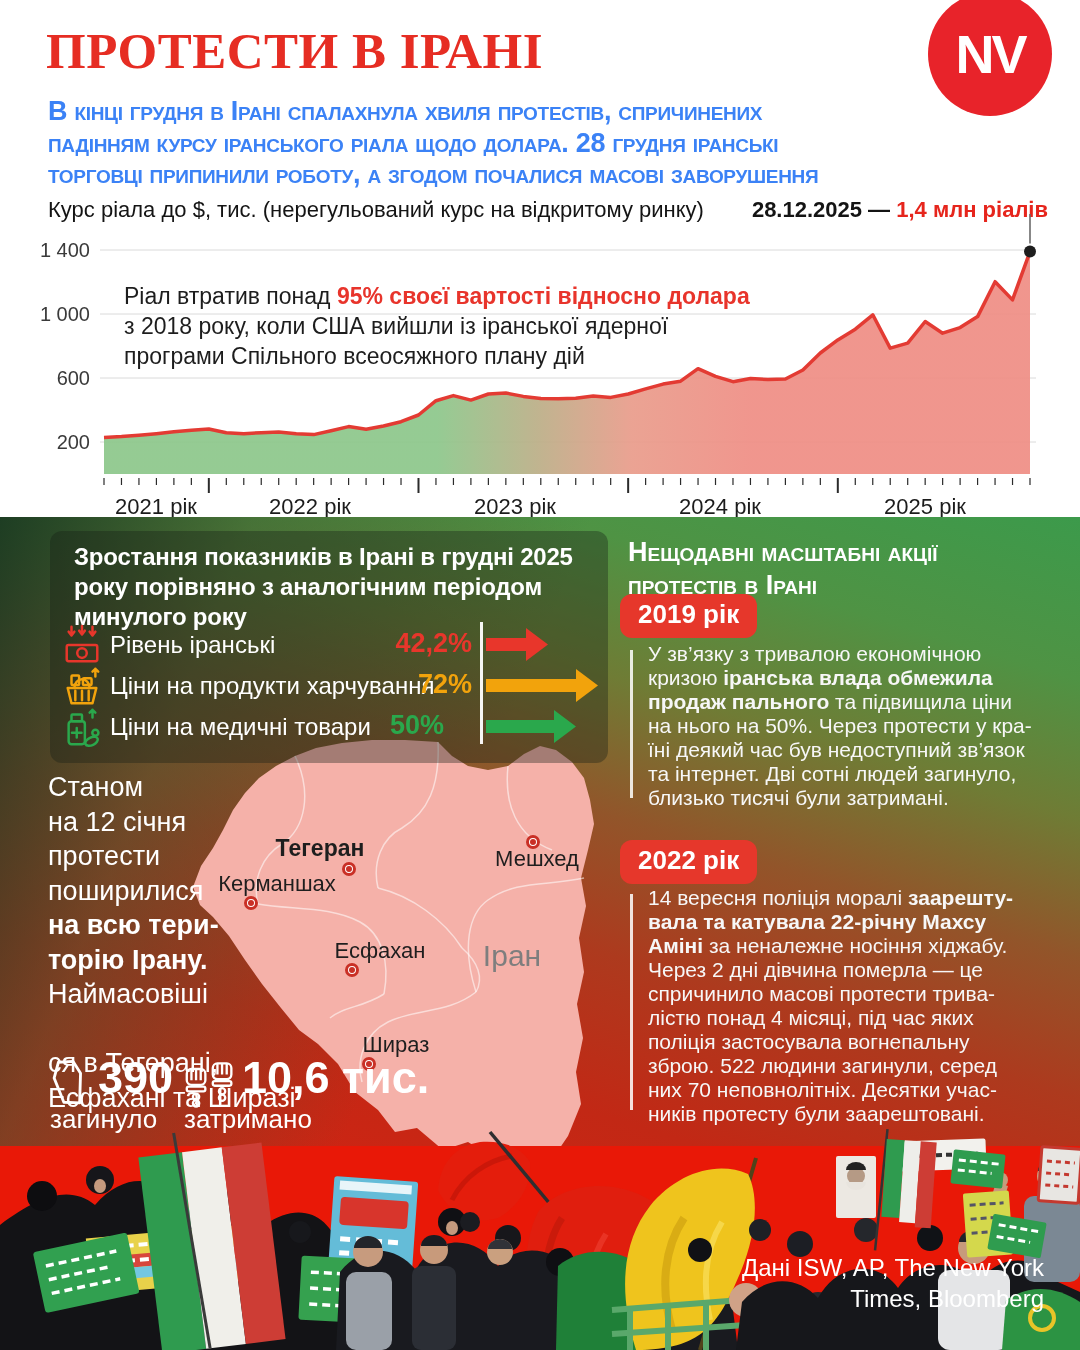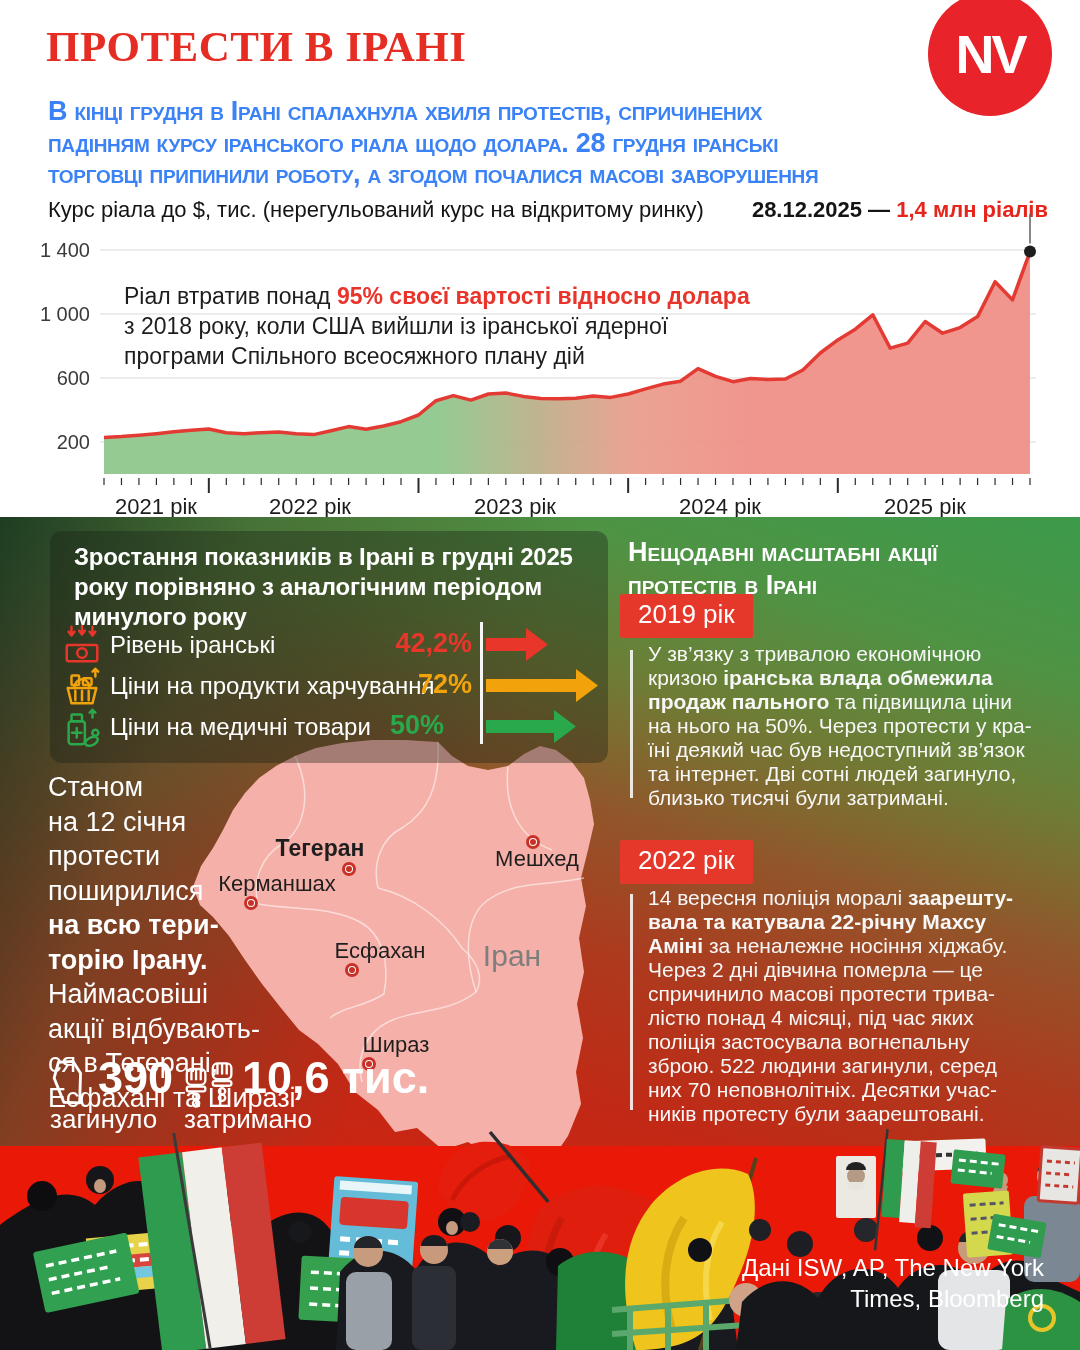--- a/index.html
+++ b/index.html
@@ -4,21 +4,21 @@
 <style>
   html,body{margin:0;padding:0;background:#fff}
   body{width:1080px;height:1350px;position:relative;overflow:hidden;
        font-family:"Liberation Sans",sans-serif;-webkit-font-smoothing:antialiased}
   .abs{position:absolute}
   .b{font-weight:700}
   .pre{white-space:pre-line}
 
   
   #title{left:46px;top:22px;font-family:"Liberation Serif",serif;font-weight:700;
-         font-size:43px;color:#e62d23;letter-spacing:.5px}
+         font-size:51px;color:#e62d23;letter-spacing:.5px}
   #nv-logo{left:928px;top:-8px;width:124px;height:124px;border-radius:50%;background:#e8232a;
            display:flex;align-items:center;justify-content:center;z-index:3}
   #nv-logo span{color:#fff;font-weight:800;font-size:54px;letter-spacing:-3px}
   #intro{left:48px;top:96px;font-size:27px;line-height:31.5px;font-weight:800;
          font-variant:small-caps;color:#3b82f6;letter-spacing:-.3px;width:1010px}
   #chart-sub{left:48px;top:197px;font-size:22px;color:#141414}
   #callout{right:32px;top:197px;font-size:22px;color:#141414;font-weight:600}
   #callout .val{color:#e6251c;font-weight:700}
 
   
@@ -56,22 +56,22 @@
            background:#c93026;border-radius:50%;transform:translate(-50%,-50%)}
   #country-label{left:512px;top:956px;transform:translate(-50%,-50%);font-size:30px;
            color:#7e7e7e;z-index:4}
 
   .stat-num{position:absolute;font-size:45px;font-weight:700;color:#fff;z-index:6}
   .stat-lab{position:absolute;font-size:26px;color:#fff;z-index:6}
   .stat-ic{position:absolute;z-index:6}
 
   #tl-h{left:628px;top:536px;font-variant:small-caps;font-weight:800;font-size:27px;
         line-height:33px;color:#fff}
-  .badge{position:absolute;background:#e6372b;color:#fff;font-weight:400;font-size:26px;
-         padding:5px 18px 8px;border-radius:2px;z-index:3}
+  .badge{position:absolute;background:#e6372b;color:#fff;font-weight:700;font-size:26px;
+         padding:5px 18px 8px;border-radius:12px;z-index:3}
   #badge1{left:620px;top:594px}
   #badge2{left:620px;top:840px}
   .vline{position:absolute;left:630px;width:3px;background:rgba(255,255,255,.85);z-index:3}
   #vl1{top:650px;height:148px}
   #vl2{top:894px;height:216px}
   .para{position:absolute;left:648px;width:420px;font-size:21px;line-height:24px;color:#f7f7f7;z-index:3}
   #para1{top:642px}
   #para2{top:886px}
 
   #credit{right:36px;top:1252px;text-align:right;font-size:24px;line-height:31px;color:#fff;z-index:6}
@@ -265,21 +265,21 @@
     </svg>
   </span>
   <span class="rlabel">Ціни на медичні товари</span>
   <span class="pct" style="color: rgb(42, 168, 76); text-align: center;">50%</span>
   <svg class="arrow-svg" width="125" height="36" viewBox="0 0 125 36">
       <polygon points="0,11 68,11 68,1 90,17.5 68,34 68,24 0,24" fill="#2aa84c"></polygon>
     </svg>
 </div>
 <div class="abs" id="sep-line"></div>
 
-<div class="abs txt" id="map-note"><span>Станом</span><br><span>на 12 січня</span><br><span>протести</span><br><span>поширилися</span><br><span class="b">на всю тери-</span><br><span class="b">торію Ірану.</span><br><span>Наймасовіші</span><br><span>акції відбувають-</span><br><span>ся в Тегерані,</span><br><span>Есфахані та Ширазі</span></div>
+<div class="abs txt" id="map-note"><span>Станом</span><br><span>на 12 січня</span><br><span>протести</span><br><span>поширилися</span><br><span class="b">на всю тери-</span><br><span class="b">торію Ірану.</span><br><span>Наймасовіші</span><br><br><span>ся в Тегерані,</span><br><span>Есфахані та Ширазі</span></div>
 
 <span class="stat-ic" style="left:50px;top:1058px">
   <svg width="42" height="50" viewBox="0 0 44 56" fill="none" stroke="#fff" stroke-width="3.2" stroke-linejoin="round">
     <g transform="rotate(-14 22 28)">
         <path d="M14,2 L30,5 L35,20 L26,52 L9,47 L5,18 Z"></path>
       </g>
   </svg>
 </span>
 <div class="stat-num" style="left:98px;top:1052px">390</div>
 <div class="stat-lab" style="left:50px;top:1104px">загинуло</div>

